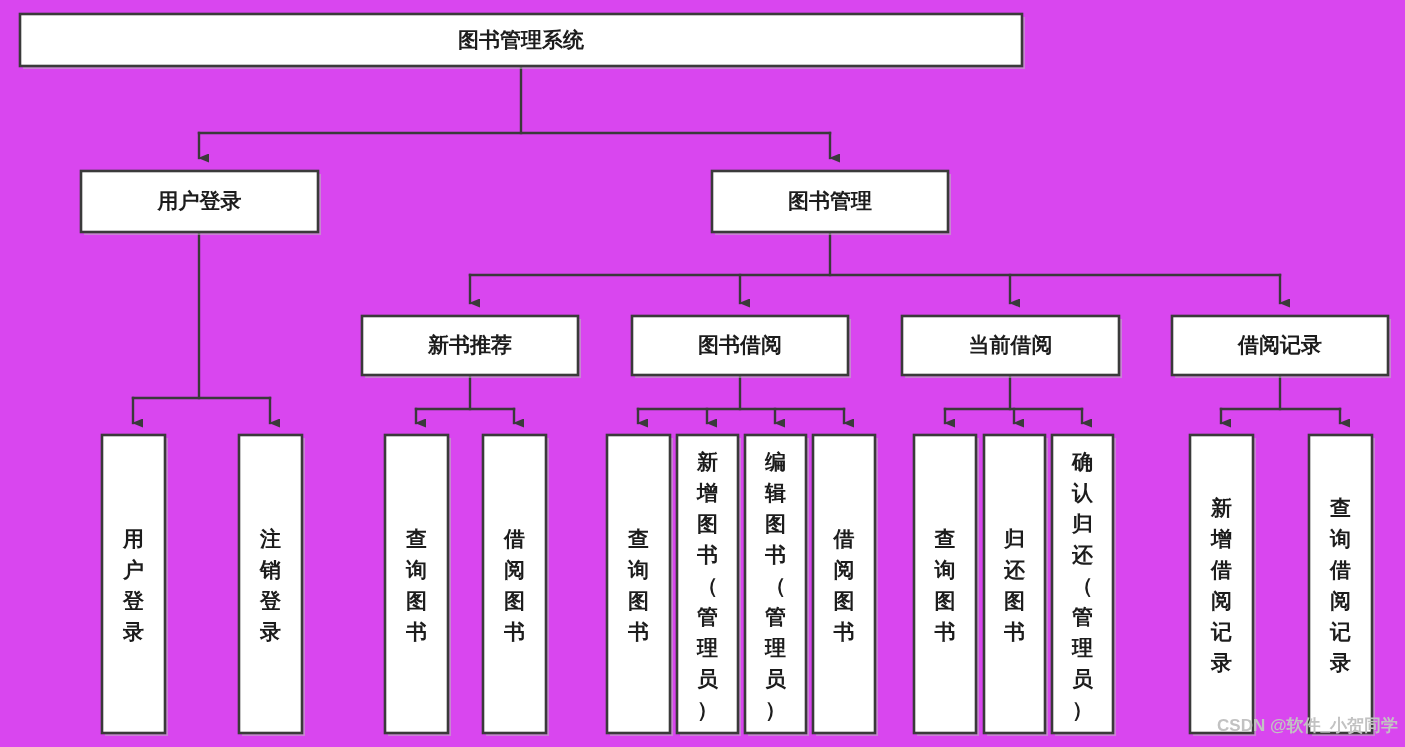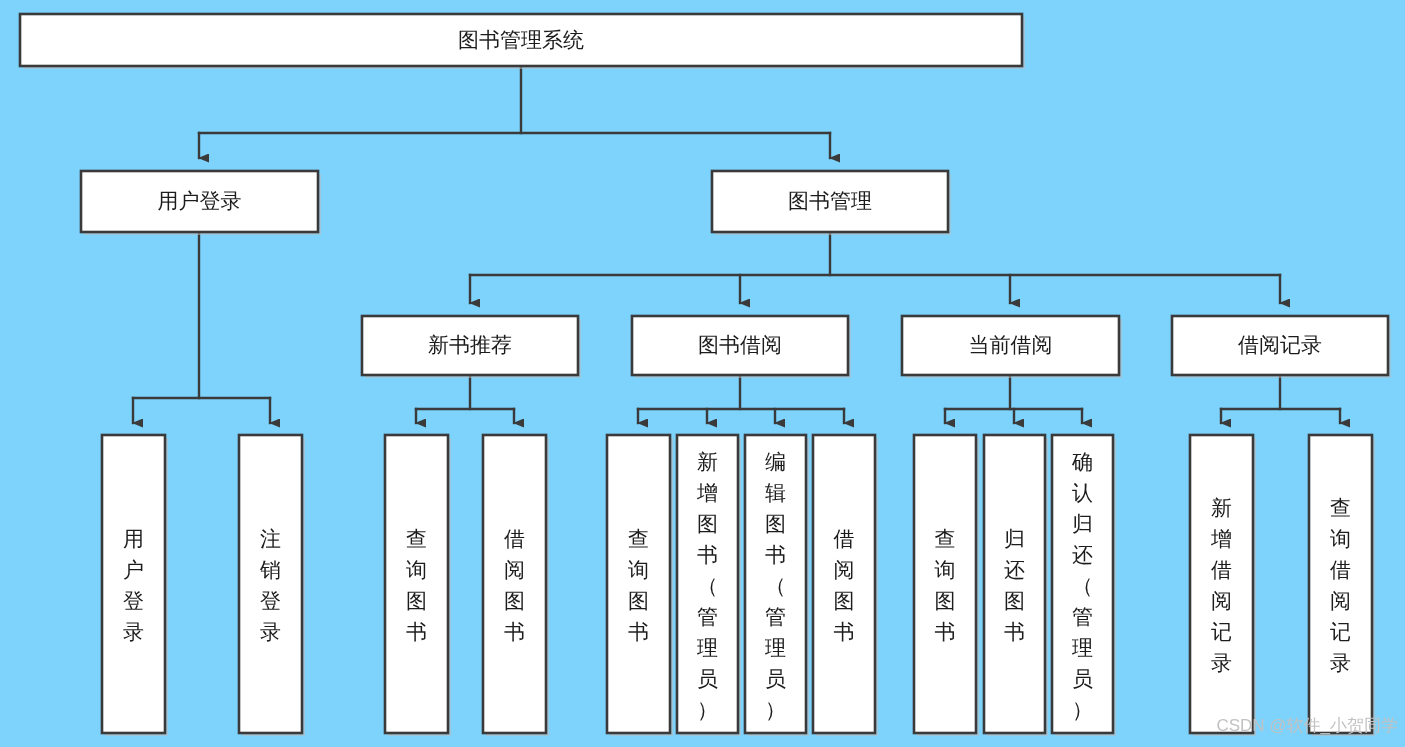--- a/index.html
+++ b/index.html
@@ -7,22 +7,23 @@
     padding: 0;
     background: #ffffff;
   }
   body {
     font-family: "Liberation Sans", "DejaVu Sans", sans-serif;
   }
   #diagram-root {
     position: relative;
     width: 1405px;
     height: 747px;
-    background: #7dd3fc;
+    background: #d946ef;
     overflow: hidden;
+    font-weight: bold;
   }
   svg.diagram-canvas {
     position: absolute;
     left: 0;
     top: 0;
     width: 1405px;
     height: 747px;
   }
   .node-box {
     fill: #ffffff;

